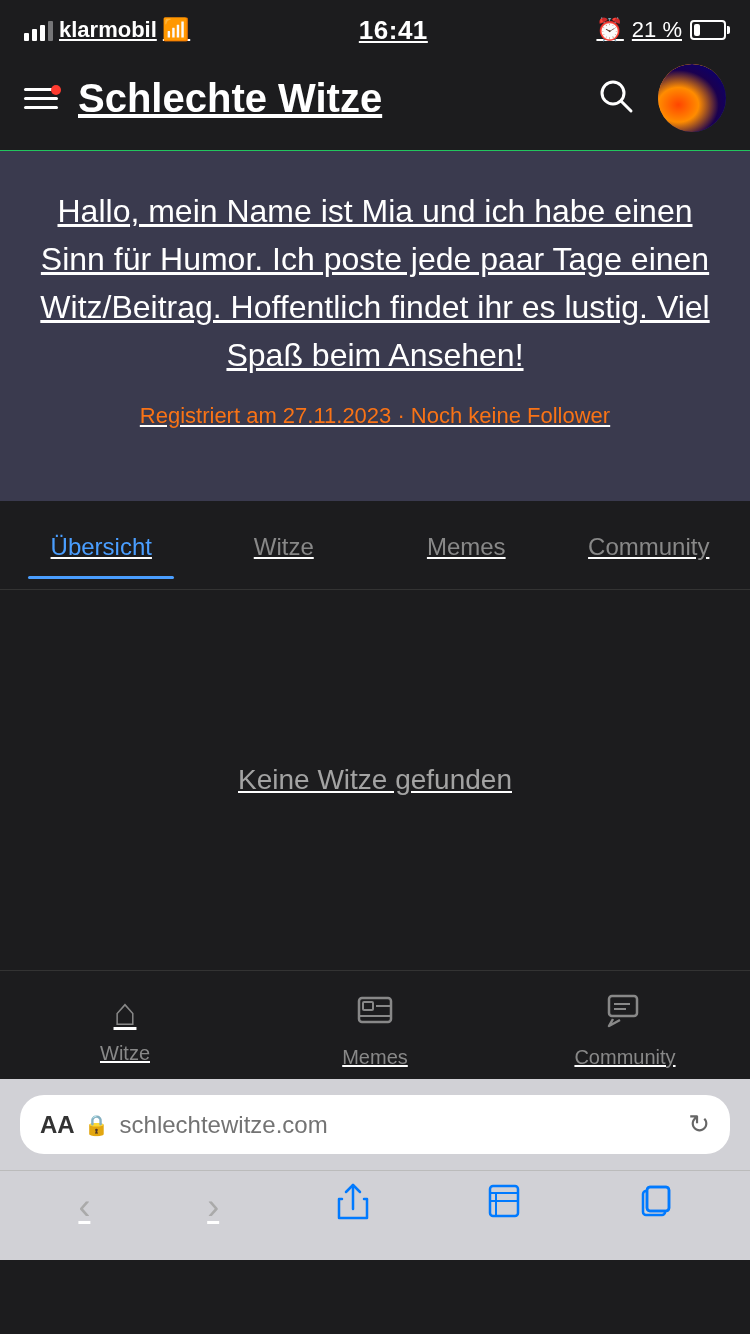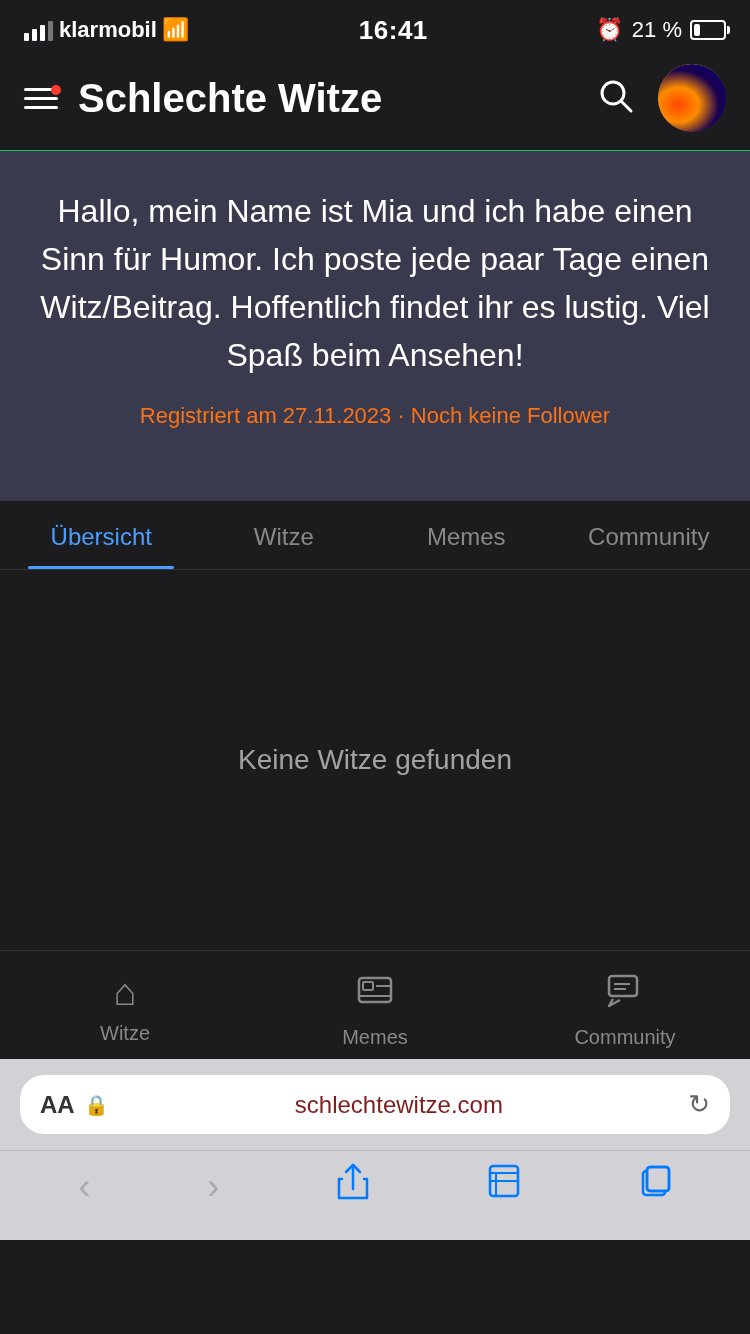--- a/index.html
+++ b/index.html
@@ -187,21 +187,21 @@
       display: inline-block;
     }
 
     
     .tabs-section {
       background: #1c1c1e;
       border-bottom: 1px solid #333;
     }
     .tabs-row {
       display: flex;
-      padding: 0 10px;
+      padding: 10px 10px;
     }
     .tab-item {
       flex: 1;
       text-align: center;
       padding: 22px 10px 18px;
       font-size: 24px;
       color: #888;
       cursor: pointer;
       position: relative;
     }
@@ -278,23 +278,22 @@
       font-size: 24px;
       font-weight: 600;
       color: #333;
     }
     .lock-icon {
       font-size: 20px;
       color: #666;
     }
     .browser-url {
       font-size: 24px;
-      color: #7f1d1d;
+      color: #737373;
       flex: 1;
-      text-align: center;
     }
     .refresh-icon {
       font-size: 26px;
       color: #666;
     }
 
     
     .safari-bottom {
       background: #d1d1d6;
       display: flex;
@@ -308,20 +307,21 @@
       color: #007aff;
       cursor: pointer;
     }
     .safari-btn.disabled {
       color: #aaa;
     }
 
     .page-wrapper {
       position: relative;
       width: 750px;
+      text-decoration: underline;
     }
   </style>
 </head>
 <body>
 
 <div class="page-wrapper">
 
   <div class="status-bar">
     <div class="status-left">
       <div class="signal-bars">

